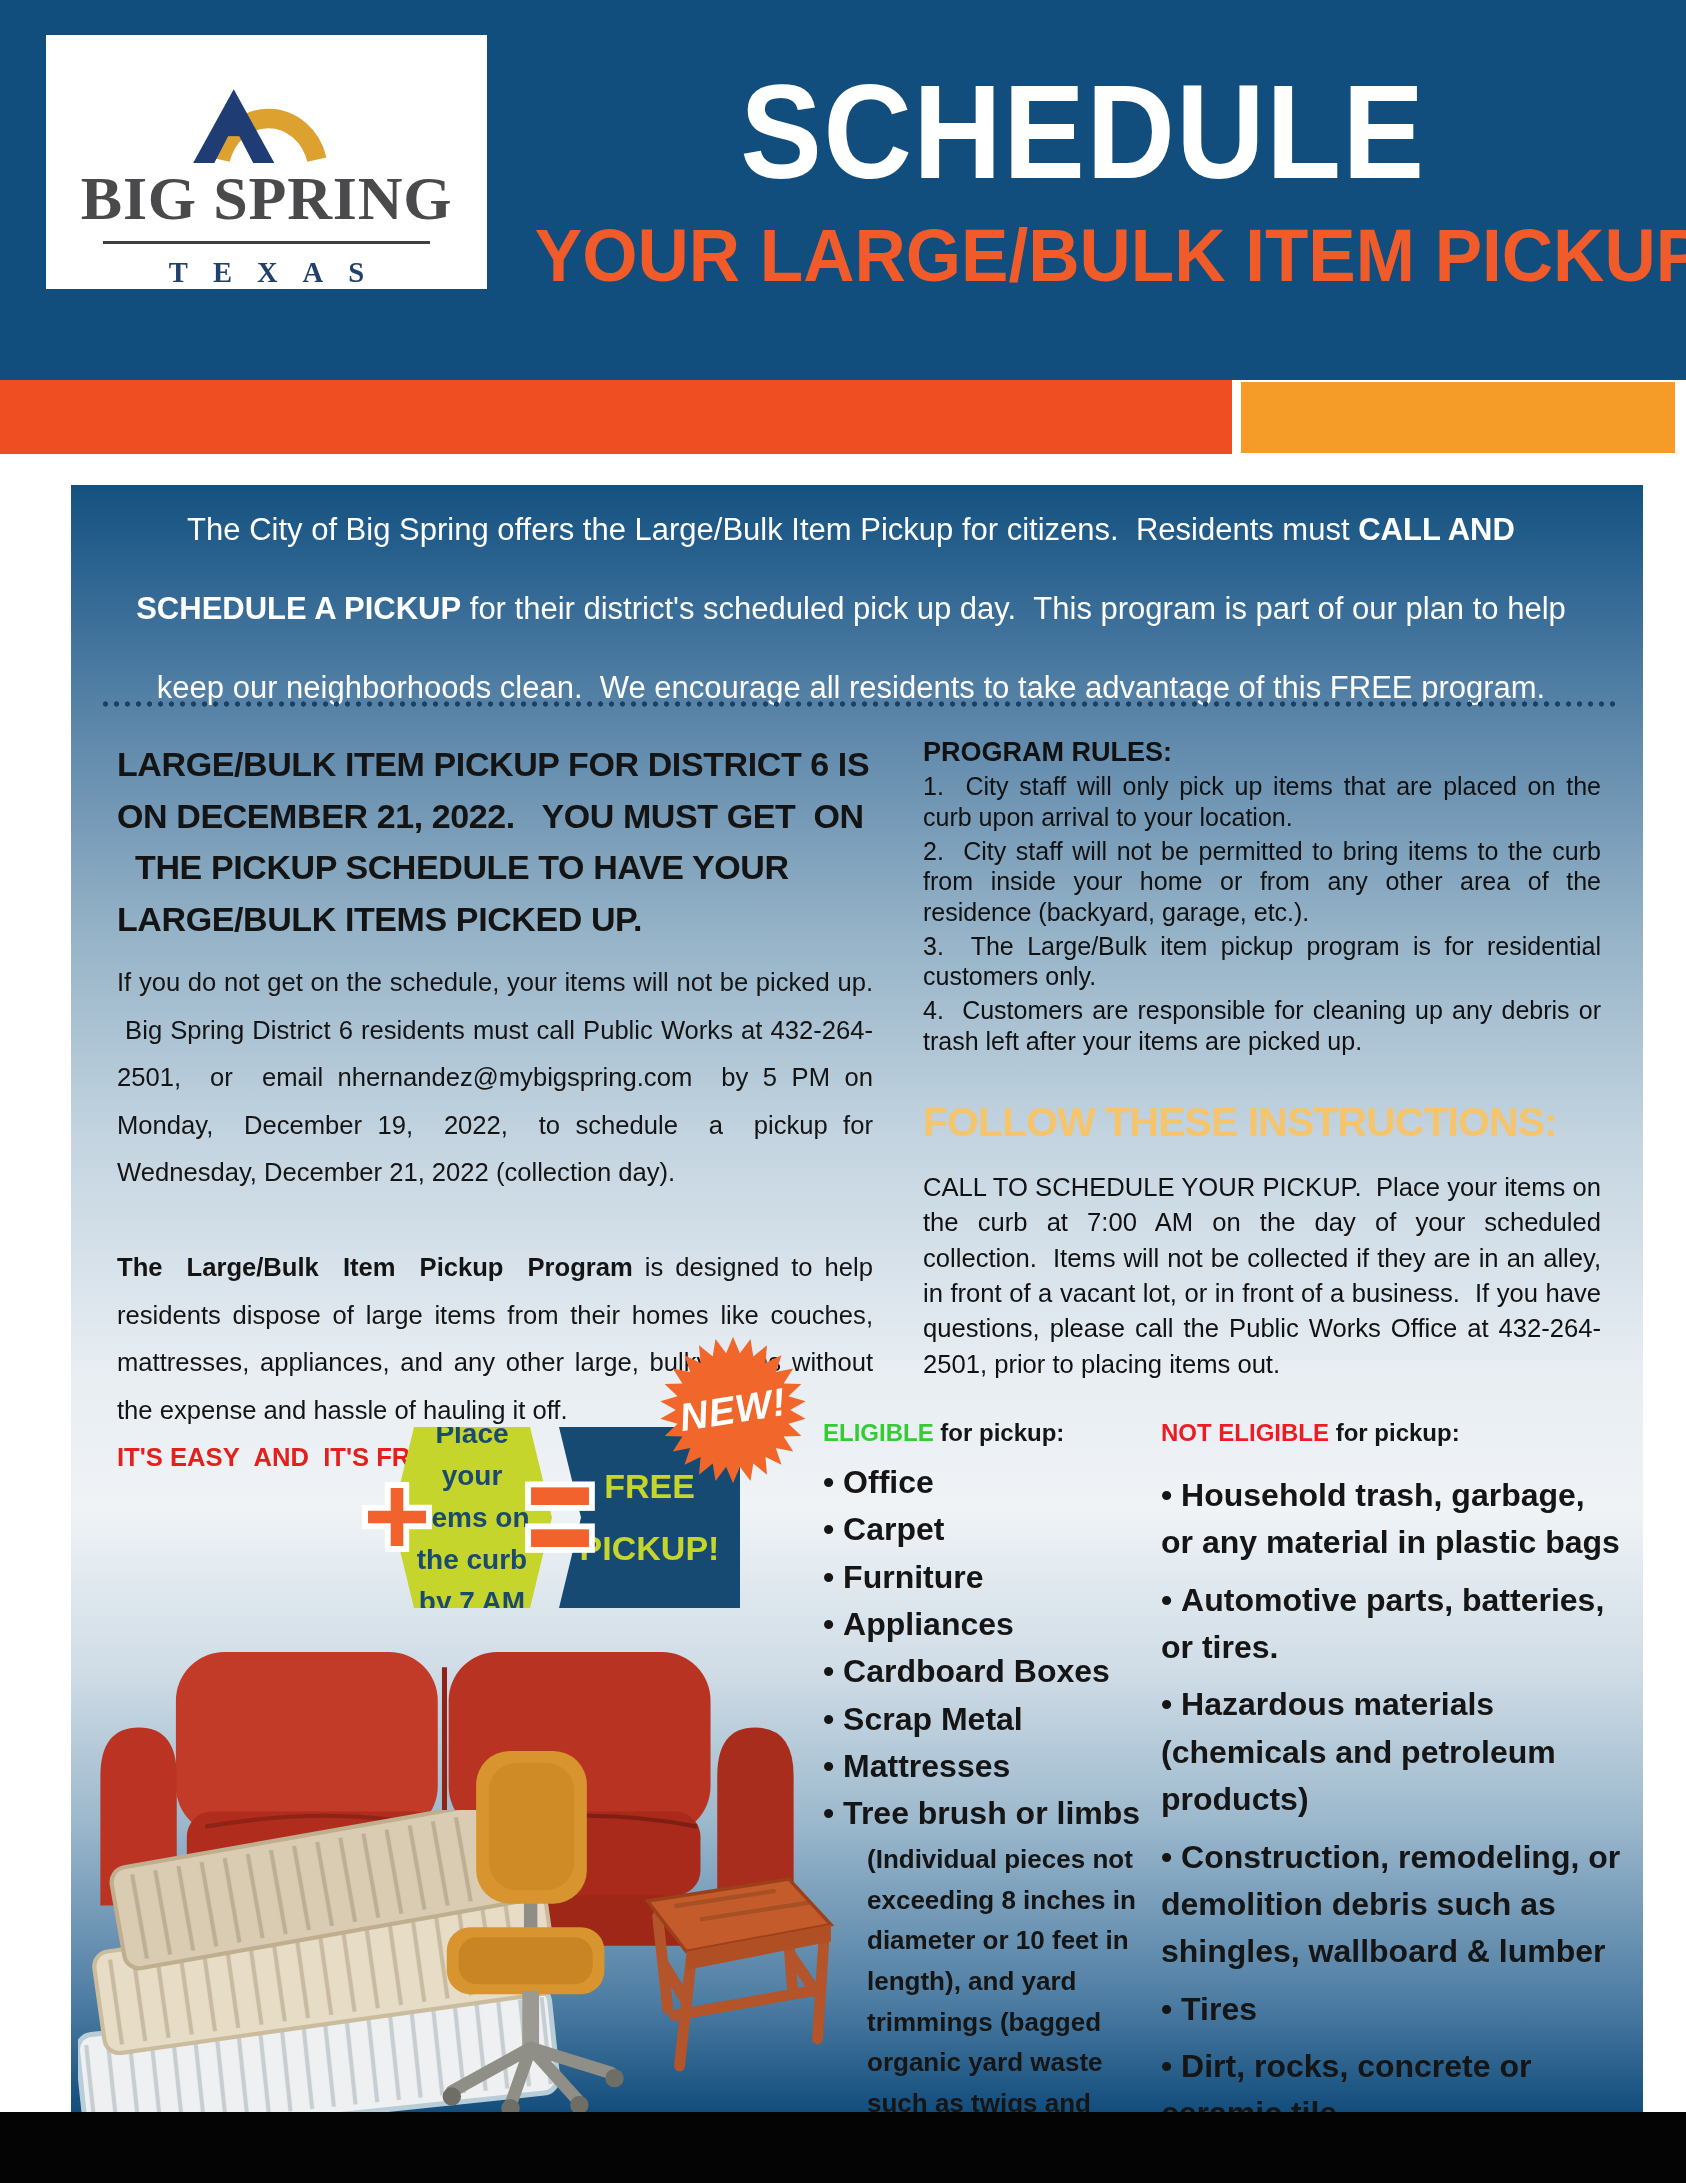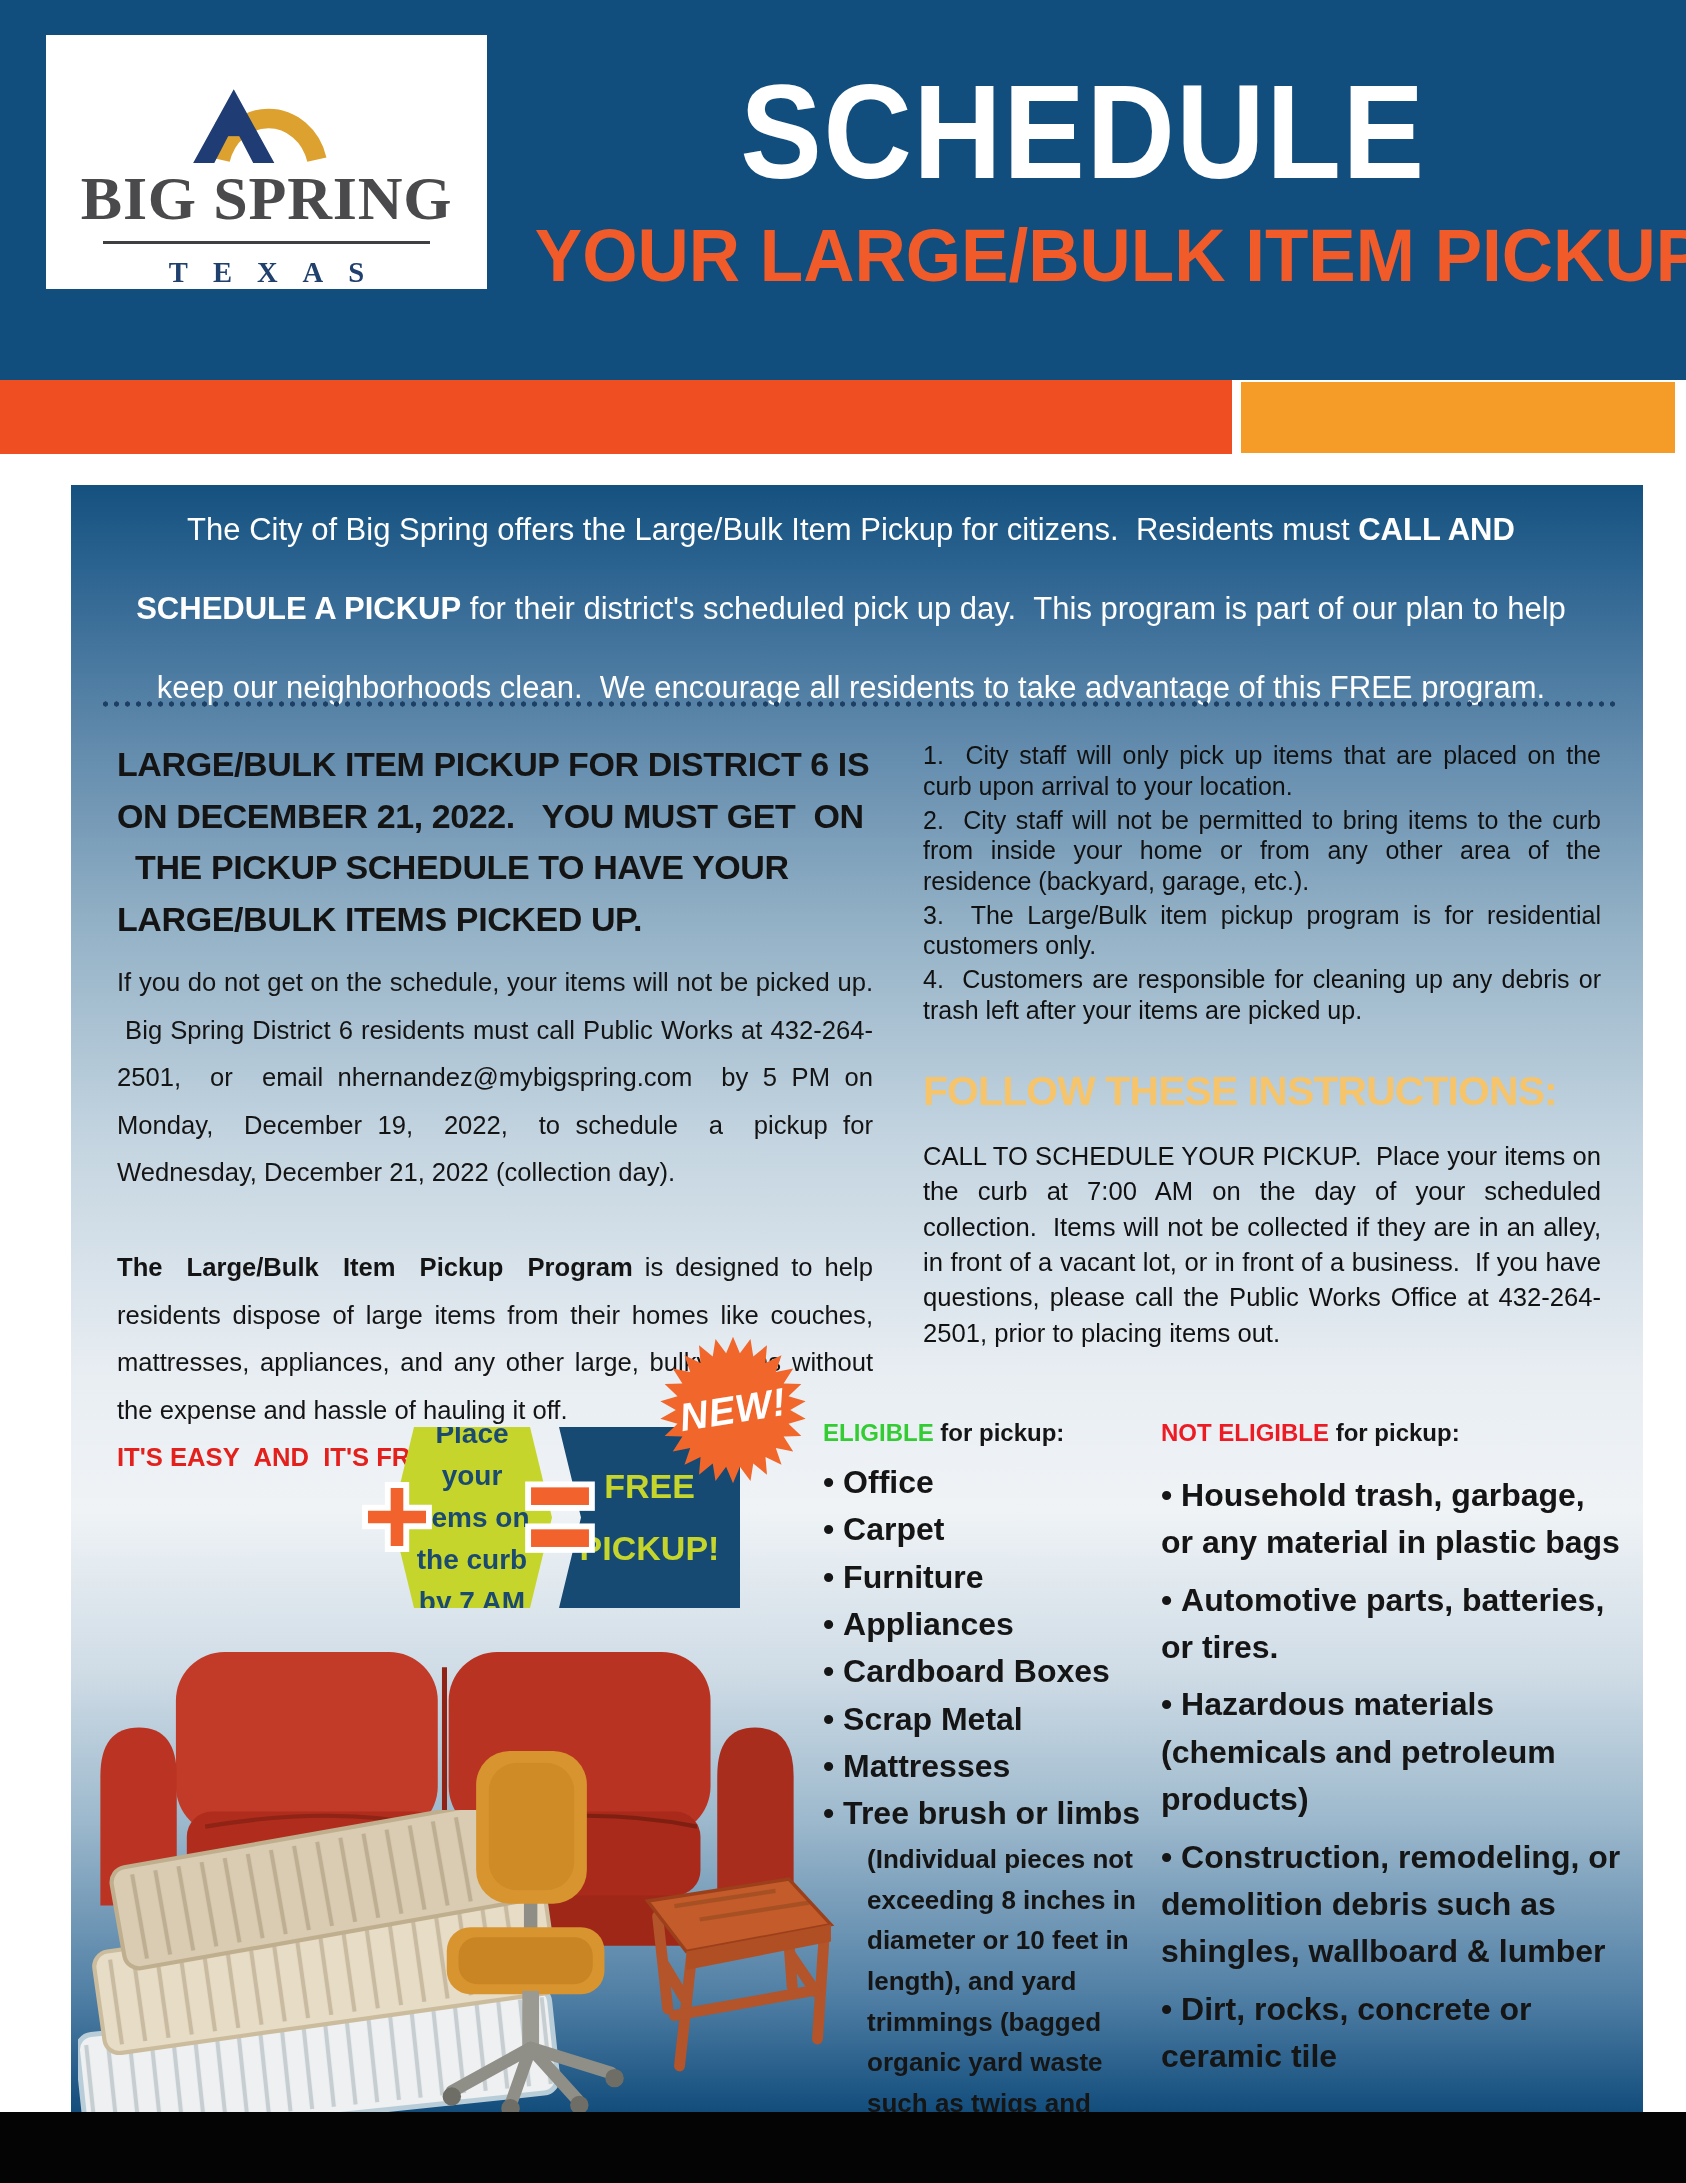--- a/index.html
+++ b/index.html
@@ -131,20 +131,21 @@
     <div class="dotted"></div>
 
     <section class="left-col">
       <p class="lc-heading">LARGE/BULK ITEM PICKUP FOR DISTRICT 6 IS ON DECEMBER 21, 2022. &nbsp; YOU MUST GET &nbsp;ON &nbsp; THE PICKUP SCHEDULE TO HAVE YOUR LARGE/BULK ITEMS PICKED UP.</p>
       <p class="lc-para">If you do not get on the schedule, your items will not be picked up. &nbsp;Big Spring District 6 residents must call Public Works at 432-264-2501, &nbsp;or &nbsp;email nhernandez@mybigspring.com &nbsp;by 5 PM on Monday, &nbsp;December 19, &nbsp;2022, &nbsp;to schedule &nbsp;a &nbsp;pickup for Wednesday, December 21, 2022 (collection day).</p>
       <p class="lc-para lc-para2"><b>The &nbsp;Large/Bulk &nbsp;Item &nbsp;Pickup &nbsp;Program</b><span> is designed to help residents dispose of large items from their homes like couches, mattresses, appliances, and any other large, bulky items without the expense and hassle of hauling it off.</span><br>
       <span class="lc-red">IT'S EASY &nbsp;AND &nbsp;IT'S FREE!!!</span></p>
     </section>
 
     <section class="right-col">
+      <p class="rules-heading">PROGRAM RULES:</p>
       <p class="rule-item">1. &nbsp;City staff will only pick up items that are placed on the curb upon arrival to your location.</p>
       <p class="rule-item">2. &nbsp;City staff will not be permitted to bring items to the curb from inside your home or from any other area of the residence (backyard, garage, etc.).</p>
       <p class="rule-item">3. &nbsp;The Large/Bulk item pickup program is for residential customers only.</p>
       <p class="rule-item">4. &nbsp;Customers are responsible for cleaning up any debris or trash left after your items are picked up.</p>
       <p class="follow-heading">FOLLOW THESE INSTRUCTIONS:</p>
       <p class="follow-body">CALL TO SCHEDULE YOUR PICKUP. &nbsp;Place your items on the curb at 7:00 AM on the day of your scheduled collection. &nbsp;Items will not be collected if they are in an alley, in front of a vacant lot, or in front of a business. &nbsp;If you have questions, please call the Public Works Office at 432-264-2501, prior to placing items out.</p>
     </section>
 
     <div class="infographic">
       <div class="panel panel-lime panel-2">Place
@@ -259,20 +260,21 @@
       </div>
     </section>
 
     <section class="not-eligible ne">
       <p class="list-heading"><span class="hl-red">NOT ELIGIBLE</span><span> for pickup:</span></p>
       <div class="blist">
         <p class="bullet-item">Household trash, garbage, or any material in plastic bags</p>
         <p class="bullet-item">Automotive parts, batteries, or tires.</p>
         <p class="bullet-item">Hazardous materials (chemicals and petroleum products)</p>
         <p class="bullet-item">Construction, remodeling, or demolition debris such as shingles, wallboard &amp; lumber</p>
+        <p class="bullet-item">Tires</p>
         <p class="bullet-item">Dirt, rocks, concrete or ceramic tile</p>
 
       </div>
     </section>
 
   </div>
 
   <div class="footer-bar"></div>
 
 </div>

